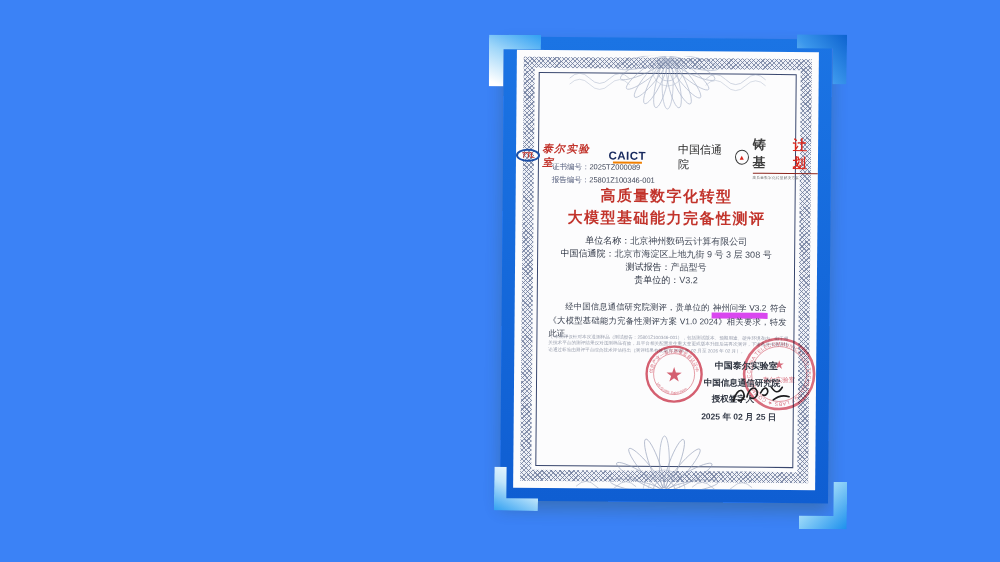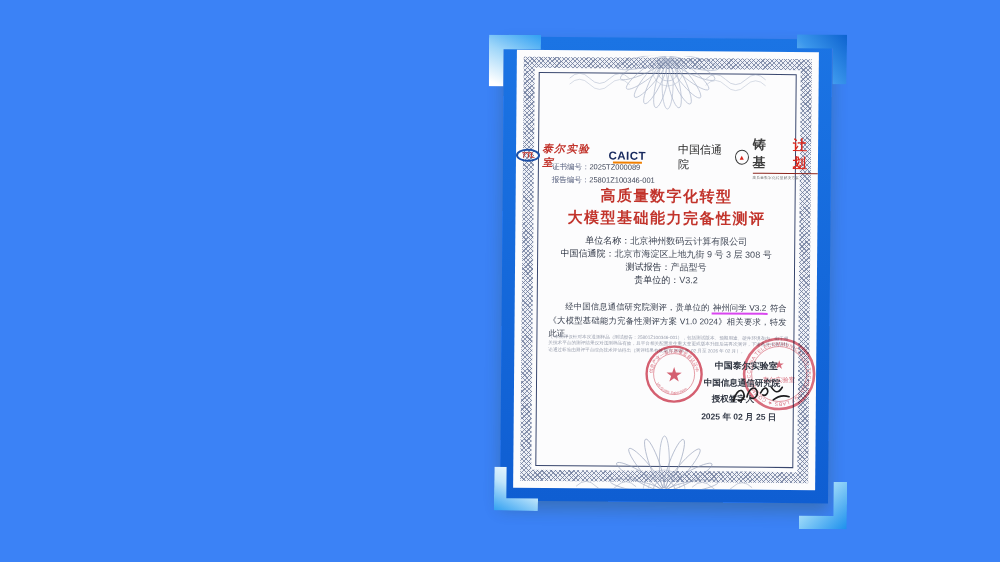--- a/index.html
+++ b/index.html
@@ -72,21 +72,21 @@
   .title-line.one { top:136px; } .title-line.two { top:158px; }
 
   
   .fields { position:absolute; left:0; right:0; top:184px; text-align:center;
     font-size:9px; line-height:13px; color:#424957; }
   .fields .lbl { font-weight:normal; color:#2c3342; }
 
   
   .statement { position:absolute; left:34px; right:30px; top:250px;
     font-size:8.3px; line-height:13.5px; color:#3a4150; text-align:justify; text-indent:2em; }
-  .statement .product { border-bottom:2px solid #d946ef; padding:0 1px; }
+  .statement .product { border-bottom:6px solid #d946ef; padding:0 1px; }
 
   .fineprint { position:absolute; left:34px; right:28px; top:284px;
     font-size:4.6px; line-height:6.3px; color:#989ead; text-align:justify; }
 
   
   .seal { position:absolute; mix-blend-mode:multiply; }
   .seal.left { left:130px; top:293px; width:60px; height:60px; opacity:.82; }
   .seal.right { left:226px; top:283px; width:78px; height:78px; opacity:.75; }
   .issuer1 { position:absolute; left:170px; width:124px; top:308px; text-align:center;
     font-size:9px; font-weight:bold; color:#2e3440; z-index:3; }

